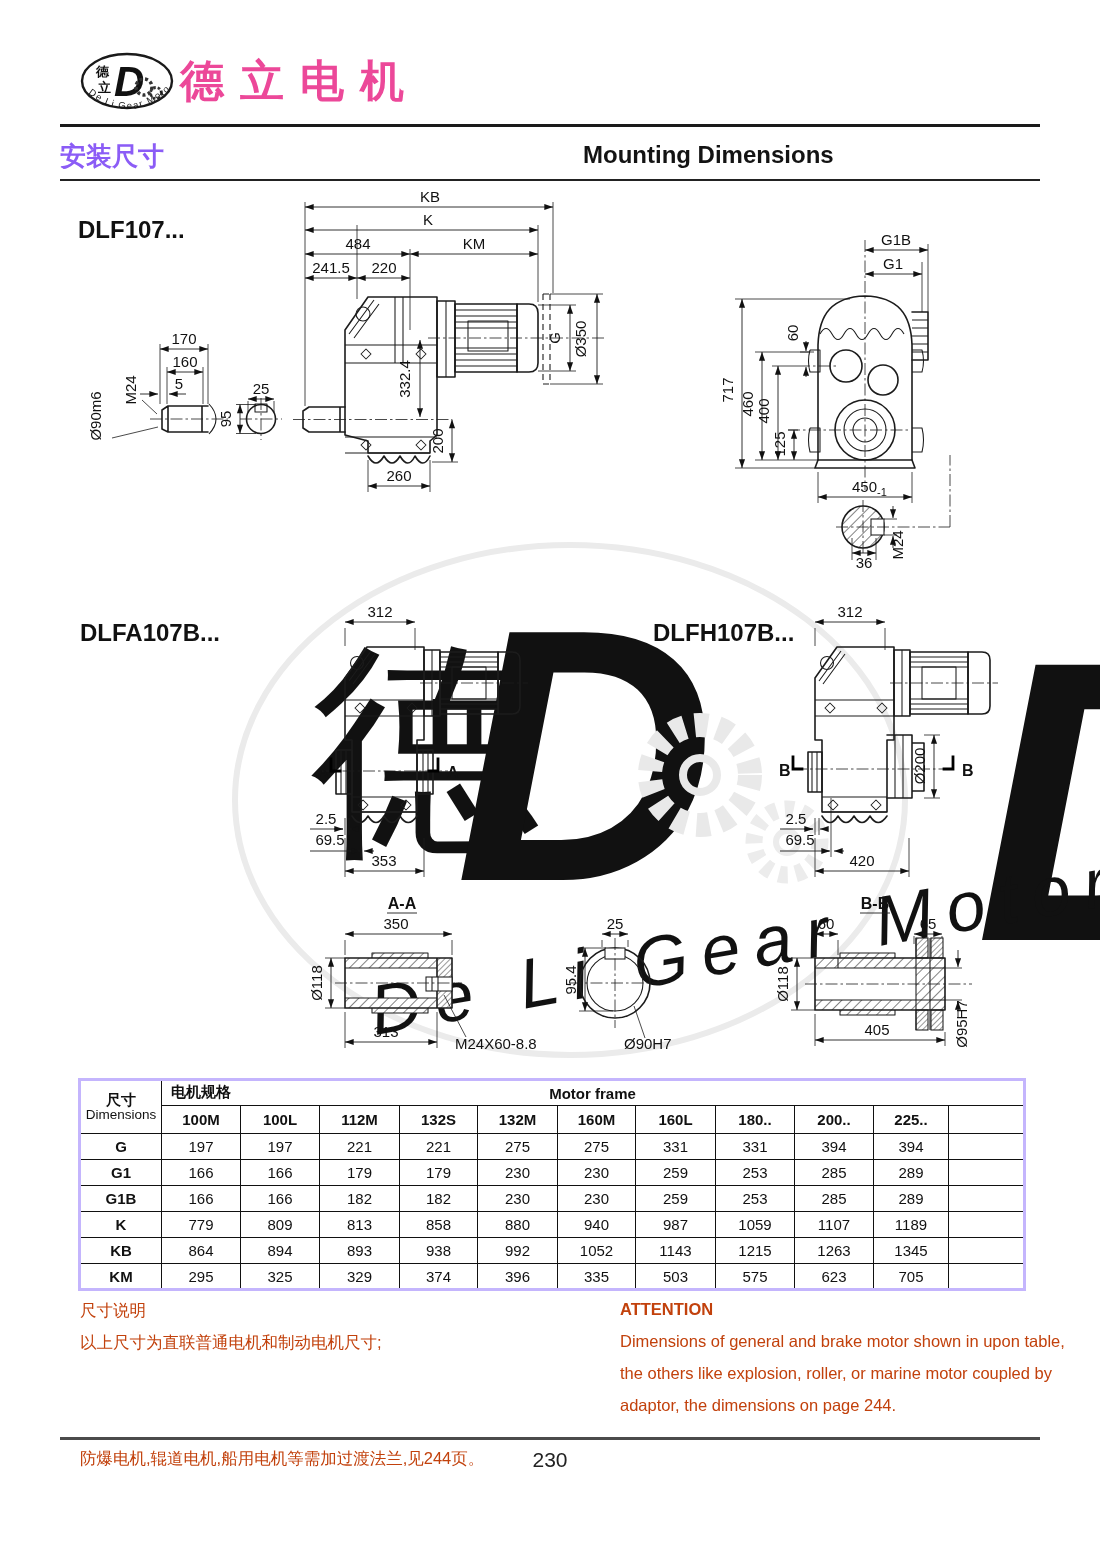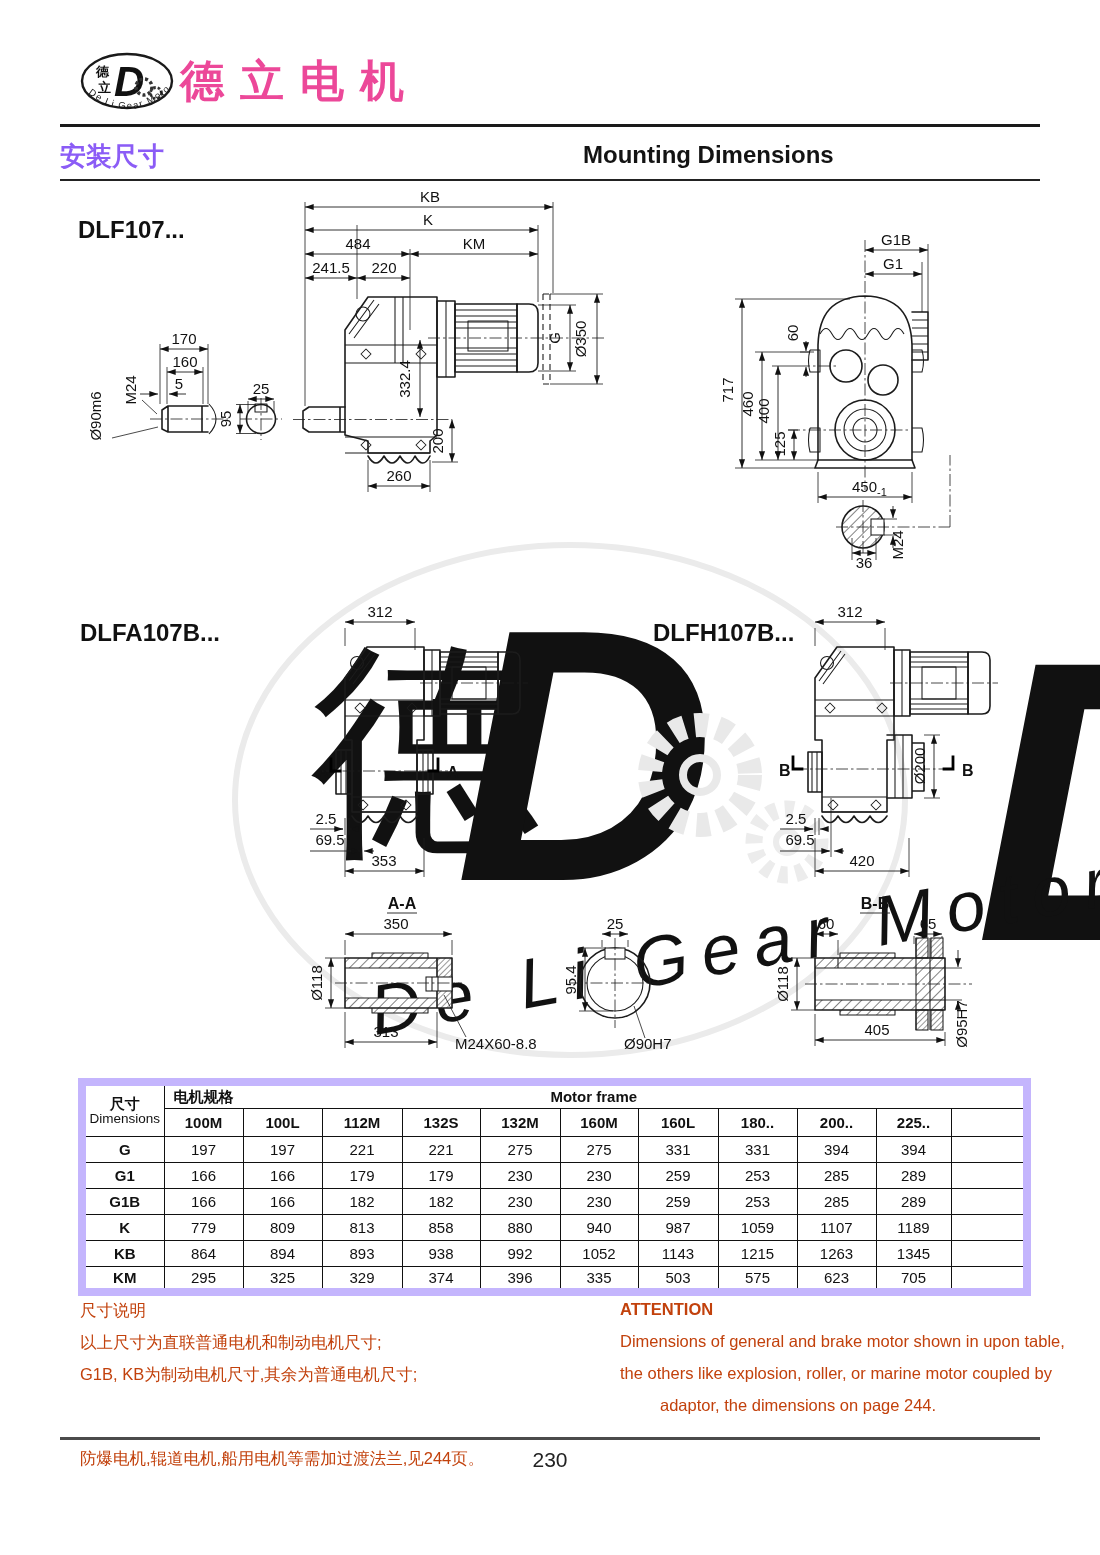--- a/index.html
+++ b/index.html
@@ -22,21 +22,21 @@
   .ol{fill:none;stroke:#1c1c1c;stroke-width:1.6;stroke-linejoin:round;stroke-linecap:round;}
   .o2{fill:none;stroke:#1c1c1c;stroke-width:1.05;stroke-linejoin:round;}
   .dim{fill:none;stroke:#1c1c1c;stroke-width:0.9;}
   .ext{fill:none;stroke:#1c1c1c;stroke-width:0.8;}
   .cl{fill:none;stroke:#1c1c1c;stroke-width:0.8;stroke-dasharray:12 3 2.5 3;}
   .dsh{fill:none;stroke:#1c1c1c;stroke-width:1.1;stroke-dasharray:6 4;}
   .thk{fill:none;stroke:#000;stroke-width:2.8;stroke-linecap:square;}
   .hat{stroke:#1c1c1c;stroke-width:1.1;}
   
   #dimtable{left:78px;top:1078px;}
-  table.dimtable{border-collapse:collapse;table-layout:fixed;width:945px;border:8px solid #c4b5fd;}
+  table.dimtable{border-collapse:collapse;table-layout:fixed;width:945px;border:3px solid #c4b5fd;}
   table.dimtable th,table.dimtable td{border:1px solid #111;text-align:center;padding:0;
       font-size:15px;font-weight:normal;overflow:hidden;white-space:nowrap;}
   table.dimtable th{font-weight:bold;}
   tr.hrow1{height:26px;} tr.hrow2{height:28px;} tr.drow{height:26px;}
   .dimcell{font-weight:bold;line-height:1.05;}
   .dimcell .en{font-size:13.5px;font-weight:normal;display:block;}
   .mergecell{position:relative;font-weight:normal;}
   .mcn{position:absolute;left:9px;top:2px;font-size:15px;}
   .men{font-size:15px;text-align:right;}
   
@@ -518,23 +518,22 @@
             <td>623</td>
             <td>705</td>
             <td></td>
           </tr>
         </tbody>
     </table>
   </div>
 
   <div class="noteline z1" style="left:80px;top:1300px;">尺寸说明</div>
   <div class="noteline z1" style="left:80px;top:1332px;">以上尺寸为直联普通电机和制动电机尺寸;</div>
-  <div class="noteline z1" style="left:80px;top:1364px;">G1B, KB为制动电机尺寸,其余为普通电机尺寸;</div>
   <div class="noteline z1" style="left:80px;top:1448px;">防爆电机,辊道电机,船用电机等需加过渡法兰,见244页。</div>
 
   <div class="noteline nb z1" style="left:620px;top:1300px;">ATTENTION</div>
   <div class="noteline z1" style="left:620px;top:1332px;">Dimensions of general and brake motor shown in upon table,</div>
   <div class="noteline z1" style="left:620px;top:1364px;">the others like explosion, roller, or marine motor coupled by</div>
-  <div class="noteline z1" style="left:620px;top:1396px;margin-left:40px;">adaptor, the dimensions on page 244.</div>
+  <div class="noteline z1" style="left:620px;top:1396px;">adaptor, the dimensions on page 244.</div>
 
   <div class="abs z1" id="hr3"></div>
   <div class="abs z1" id="pagenum">230</div>
 </div>
 
 </body></html>

